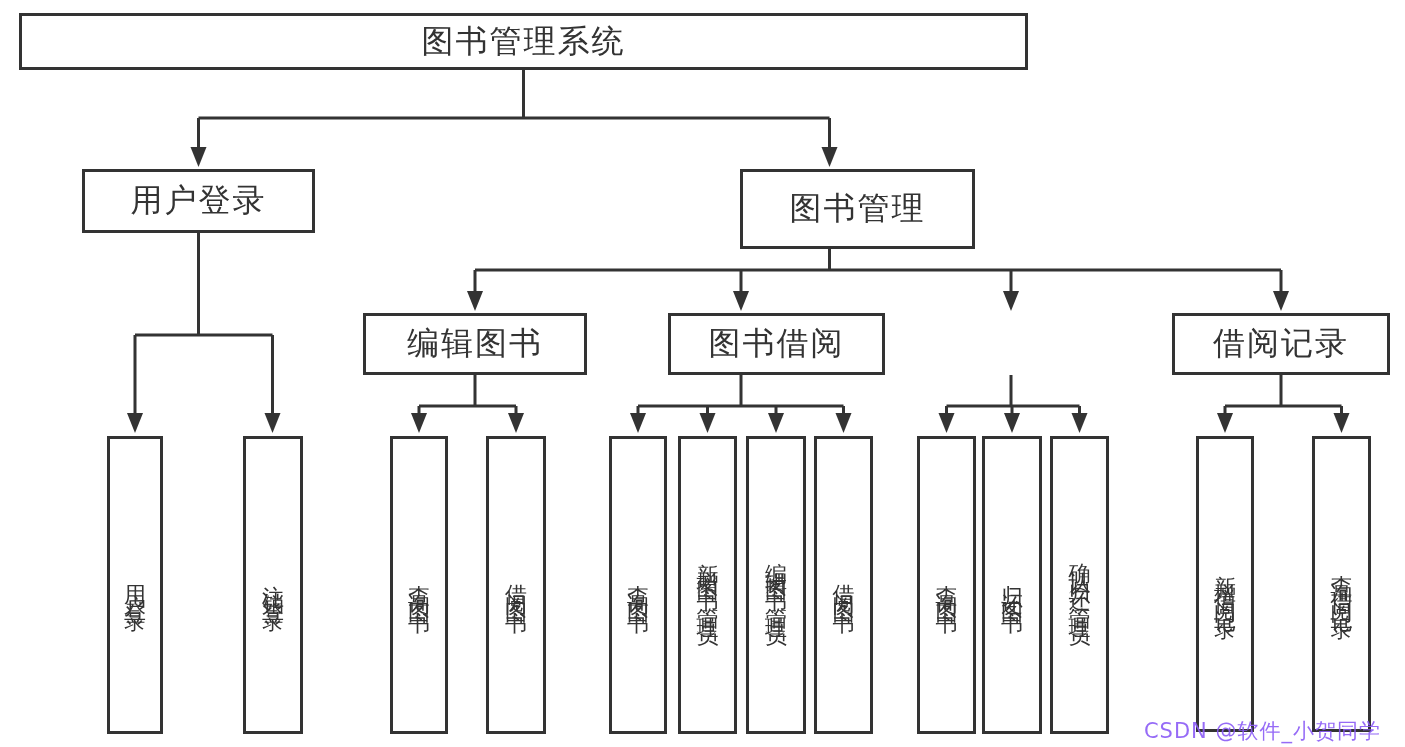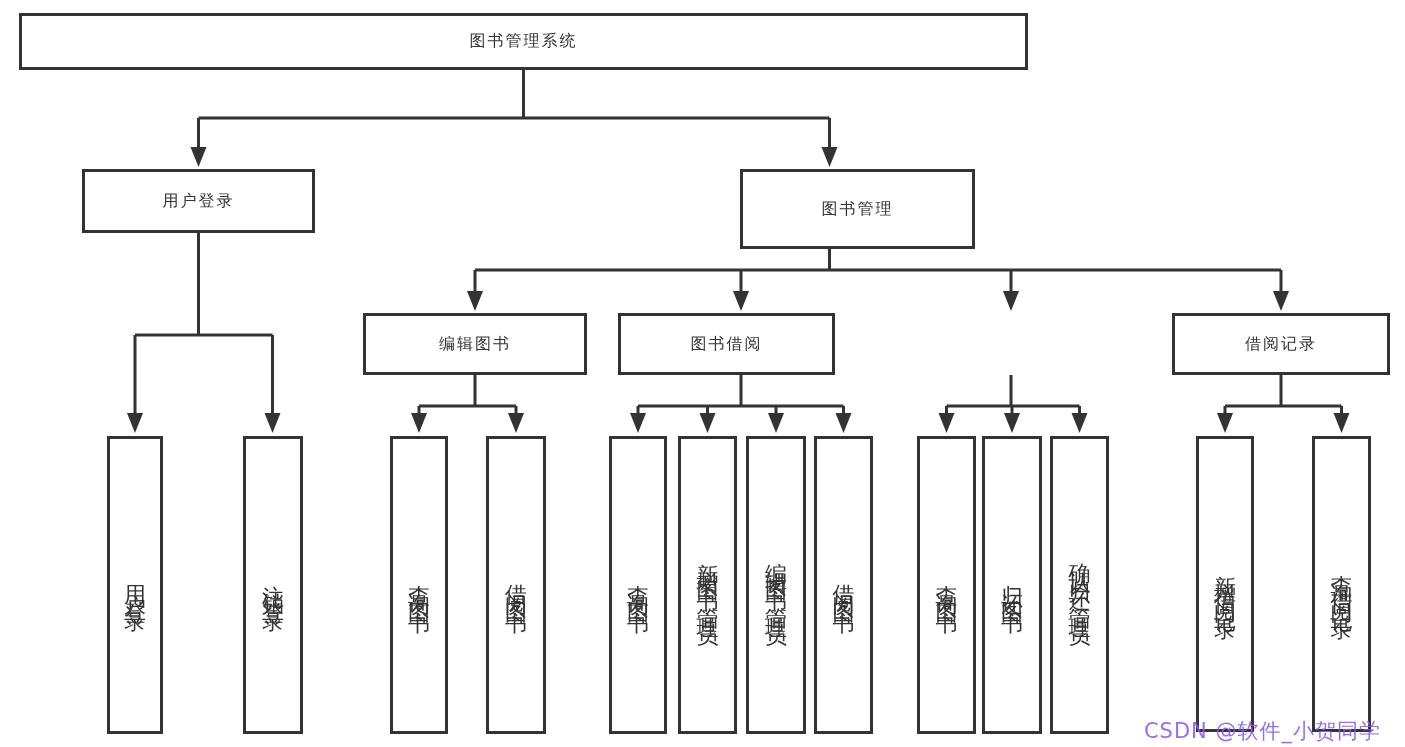--- a/index.html
+++ b/index.html
@@ -17,21 +17,21 @@
     z-index: 1;
   }
   .hbox {
     position: absolute;
     box-sizing: border-box;
     background: #ffffff;
     border: 3px solid #333333;
     display: flex;
     align-items: center;
     justify-content: center;
-    font-size: 16px;
+    font-size: 32px;
     letter-spacing: 2px;
     color: #333333;
     z-index: 2;
     white-space: nowrap;
   }
   .vbox {
     position: absolute;
     box-sizing: border-box;
     background: #ffffff;
     border: 3px solid #333333;
@@ -104,21 +104,21 @@
       <polygon points="1333.5,413 1349.5,413 1341.5,433"></polygon>
     </g>
   </svg>
 
   <div class="hbox" style="left:19px; top:13px; width:1009px; height:57px;">图书管理系统</div>
 
   <div class="hbox" style="left:82px; top:169px; width:233px; height:64px;">用户登录</div>
   <div class="hbox" style="left:712px; top:169px; width:235px; height:80px;margin-left:28px;">图书管理</div>
 
   <div class="hbox" style="left:363px; top:313px; width:224px; height:62px;">编辑图书</div>
-  <div class="hbox" style="left:618px; top:313px; width:217px; height:62px;">图书借阅</div>
+  <div class="hbox" style="left:668px; top:313px; width:217px; height:62px;">图书借阅</div>
   <div class="hbox" style="left:1172px; top:313px; width:218px; height:62px;">借阅记录</div>
 
   <div class="vbox" style="left:107px; top:436px; width:56px; height:298px;">
     <span class="vtext">用户登录</span>
   </div>
   <div class="vbox" style="left:243px; top:436px; width:60px; height:298px;">
     <span class="vtext">注销登录</span>
   </div>
 
   <div class="vbox" style="left:390px; top:436px; width:58px; height:298px;">

